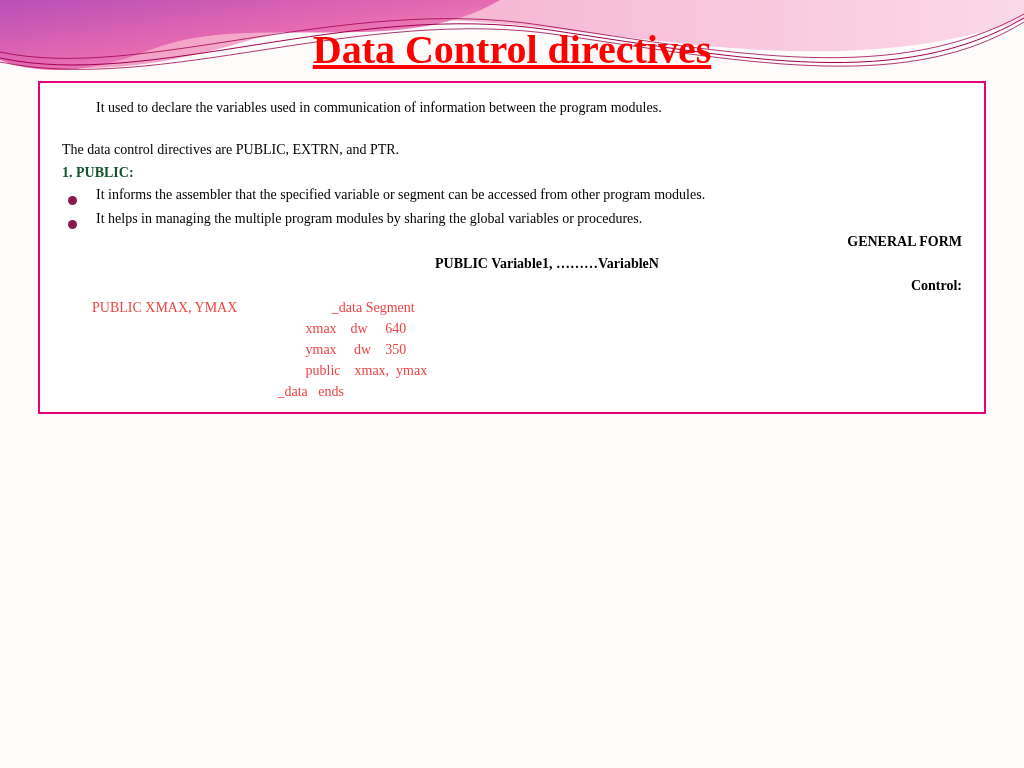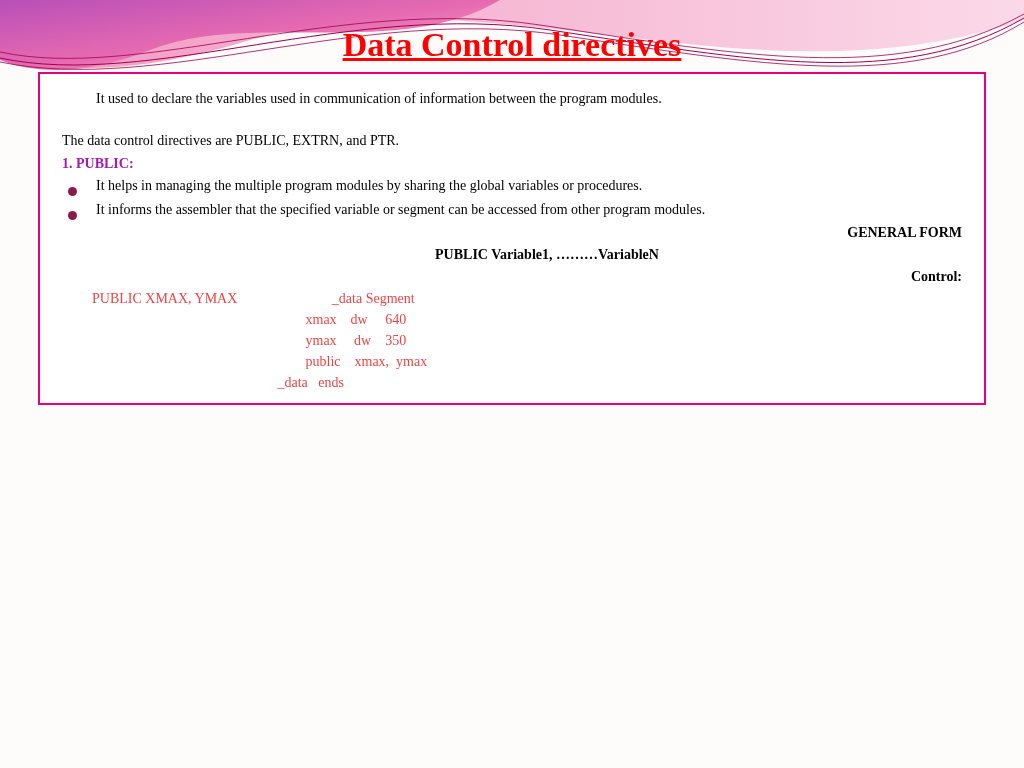--- a/index.html
+++ b/index.html
@@ -15,21 +15,21 @@
     position: absolute;
     top: 0; left: 0;
     width: 1024px; height: 200px;
     pointer-events: none;
     z-index: 0;
   }
   .title {
     position: relative;
     z-index: 2;
     text-align: center;
-    font-size: 34px;
+    font-size: 40px;
     font-weight: bold;
     color: #ff0000;
     text-decoration: underline;
     padding-top: 26px;
     padding-bottom: 8px;
   }
   .content-box {
     position: relative;
     z-index: 2;
     margin: 0 38px 0 38px;
@@ -42,21 +42,21 @@
   }
   .para-indent {
     text-align: justify;
     padding-left: 34px;
   }
   .para {
     text-align: justify;
     margin-top: 20px;
   }
   .section-red {
-    color: #a21caf;
+    color: #14532d;
     font-weight: bold;
     margin-top: 2px;
   }
   ul.bullets {
     list-style: none;
     padding-left: 34px;
   }
   ul.bullets li {
     position: relative;
     text-align: justify;
@@ -108,22 +108,22 @@
   <path d="M0,52 C140,82 340,-5 540,25 C740,55 895,85 1024,14" stroke="#a0004f" stroke-width="0.8" fill="none"></path>
 </svg>
 
 <div class="title">Data Control directives</div>
 
 <div class="content-box">
   <p class="para-indent">It used to declare the variables used in communication of information between the program modules.</p>
   <p class="para">The data control directives are PUBLIC, EXTRN, and PTR.</p>
   <p class="section-red">1. PUBLIC:</p>
   <ul class="bullets">
+    <li>It informs the assembler that the specified variable or segment can be accessed from other program modules.</li>
     <li>It helps in managing the multiple program modules by sharing the global variables or procedures.</li>
-    <li>It informs the assembler that the specified variable or segment can be accessed from other program modules.</li>
   </ul>
   <p class="bold">GENERAL   FORM</p>
   <p class="general-form-line">PUBLIC      Variable1, ………VariableN</p>
   <p class="bold">Control:</p>
   <div class="example-block">PUBLIC XMAX, YMAX                           _data Segment
                                                              xmax    dw     640
                                                              ymax     dw    350
                                                              public    xmax,  ymax
                                                      _data   ends</div>
 </div>

